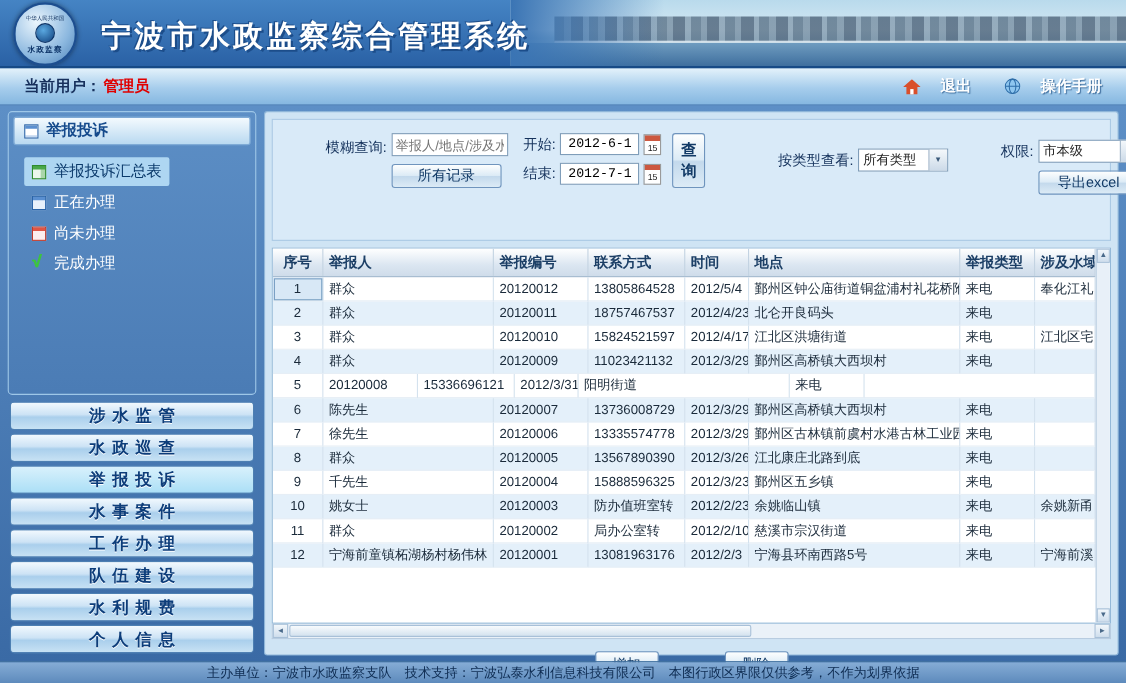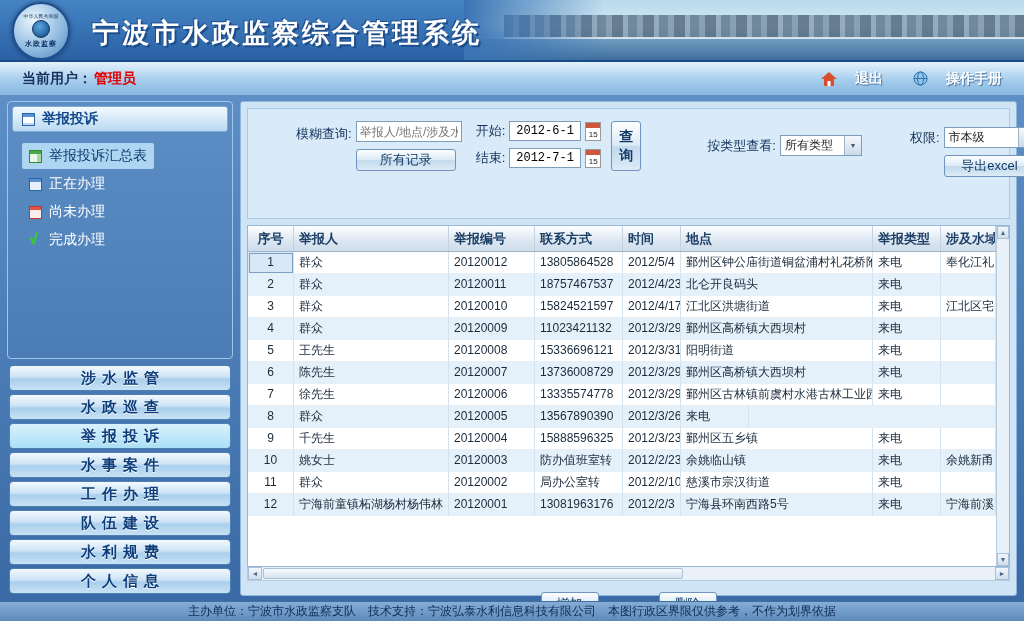--- a/index.html
+++ b/index.html
@@ -310,21 +310,20 @@
                 <div class="td c1">群众</div>
                 <div class="td c2">20120009</div>
                 <div class="td c3">11023421132</div>
                 <div class="td c4">2012/3/29</div>
                 <div class="td c5">鄞州区高桥镇大西坝村</div>
                 <div class="td c6">来电</div>
                 <div class="td c7"></div>
               </div>
               <div class="tr">
                 <div class="td c0">5</div>
-                <div class="td c1">王先生</div>
                 <div class="td c2">20120008</div>
                 <div class="td c3">15336696121</div>
                 <div class="td c4">2012/3/31</div>
                 <div class="td c5">阳明街道</div>
                 <div class="td c6">来电</div>
                 <div class="td c7"></div>
               </div>
               <div class="tr alt">
                 <div class="td c0">6</div>
                 <div class="td c1">陈先生</div>
@@ -344,20 +343,21 @@
                 <div class="td c5">鄞州区古林镇前虞村水港古林工业园区</div>
                 <div class="td c6">来电</div>
                 <div class="td c7"></div>
               </div>
               <div class="tr alt">
                 <div class="td c0">8</div>
                 <div class="td c1">群众</div>
                 <div class="td c2">20120005</div>
                 <div class="td c3">13567890390</div>
                 <div class="td c4">2012/3/26</div>
+                <div class="td c5">江北康庄北路到底</div>
                 <div class="td c6">来电</div>
                 <div class="td c7"></div>
               </div>
               <div class="tr">
                 <div class="td c0">9</div>
                 <div class="td c1">千先生</div>
                 <div class="td c2">20120004</div>
                 <div class="td c3">15888596325</div>
                 <div class="td c4">2012/3/23</div>
                 <div class="td c5">鄞州区五乡镇</div>

